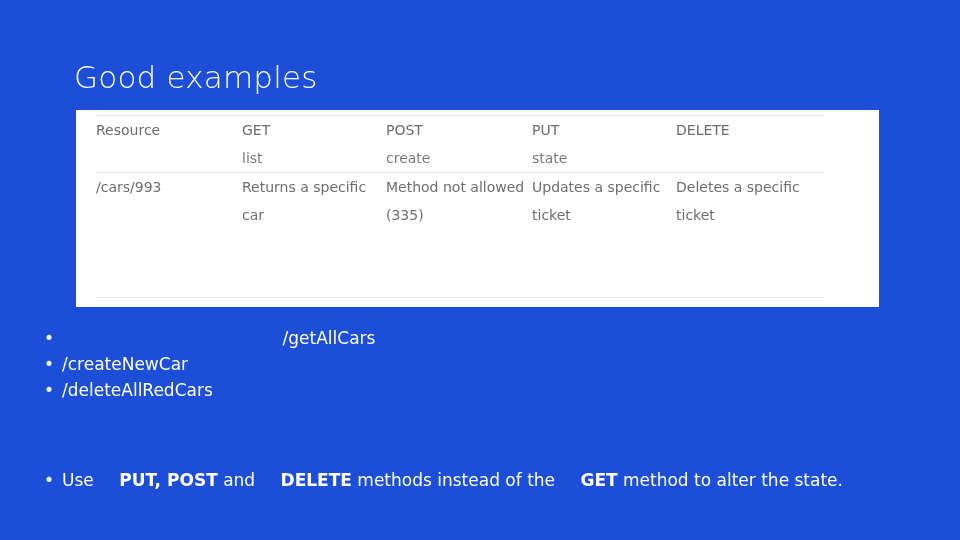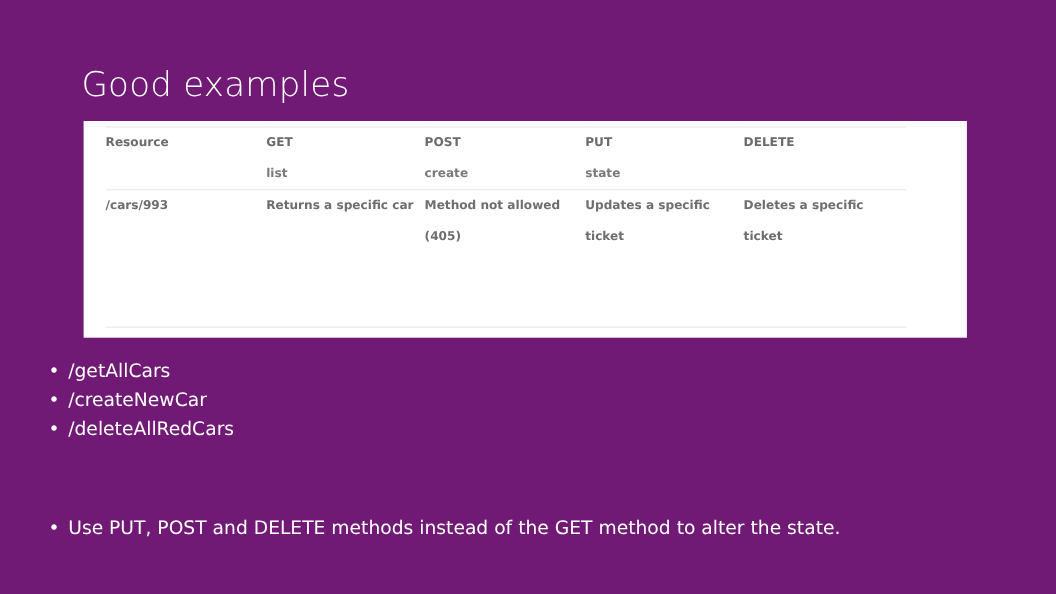--- a/index.html
+++ b/index.html
@@ -12,21 +12,21 @@
     height: 540px;
     position: relative;
     overflow: hidden;
     font-family: "DejaVu Sans", sans-serif;
     -webkit-font-smoothing: antialiased;
   }
 
   .slide {
     position: absolute;
     inset: 0;
-    background: #701a75;
+    background: #1d4ed8;
   }
 
   
   .slide-title {
     position: absolute;
     left: 74px;
     top: 57px;
     font-size: 31px;
     line-height: 40px;
     font-weight: 300;
@@ -66,23 +66,23 @@
   }
 
   .col-resource { width: 146px; }
   .col-get      { width: 144px; }
   .col-post     { width: 146px; }
   .col-put      { width: 144px; }
   .col-delete   { width: 148px; }
 
   .cell {
     color: #6e6e6e;
-    font-size: 11px;
+    font-size: 14px;
     line-height: 28px;
-    font-weight: 700;
+    font-weight: 400;
     padding-right: 14px;
   }
 
   .head-row .cell {
     color: #6b6b6b;
   }
 
   .head-row td { border-top: 1px solid #e9e9e9; }
 
   .head-cell-pad { padding-top: 13px; padding-bottom: 14px; }
@@ -126,41 +126,42 @@
     position: absolute;
     left: 8px;
     top: 0;
     font-size: 17px;
     line-height: 23px;
     color: #ffffff;
   }
 
   .bullet .cont {
     display: block;
+    text-align: center;
   }
 
   .bullet-final {
     position: absolute;
     left: 36px;
     top: 468px;
     width: 900px;
     color: #ffffff;
     font-size: 17px;
     line-height: 24px;
     padding-left: 26px;
   }
 
   .bullet-final .marker {
     position: absolute;
     left: 8px;
     top: 0;
     line-height: 24px;
   }
 
-  .bold { font-weight: 400; }
+  .bold { font-weight: 700; margin-left: 20px; }
 </style>
 </head>
 <body>
 
 <div class="slide">
 
   <div class="slide-title">Good examples</div>
 
   <div class="table-card">
     <div class="table-inner">
@@ -193,21 +194,21 @@
             <td class="cell head-cell-pad">
               <span>DELETE</span>
               <span class="blank-sub"></span>
             </td>
           </tr>
 
 
           <tr>
             <td class="cell body-cell-pad">/cars/993</td>
             <td class="cell body-cell-pad">Returns a specific car</td>
-            <td class="cell body-cell-pad">Method not allowed (405)</td>
+            <td class="cell body-cell-pad">Method not allowed (335)</td>
             <td class="cell body-cell-pad">Updates a specific ticket</td>
             <td class="cell body-cell-pad">Deletes a specific ticket</td>
           </tr>
         </tbody>
       </table>
     </div>
     <div class="row-bottom-rule"></div>
   </div>
 
   <div class="bullets">

